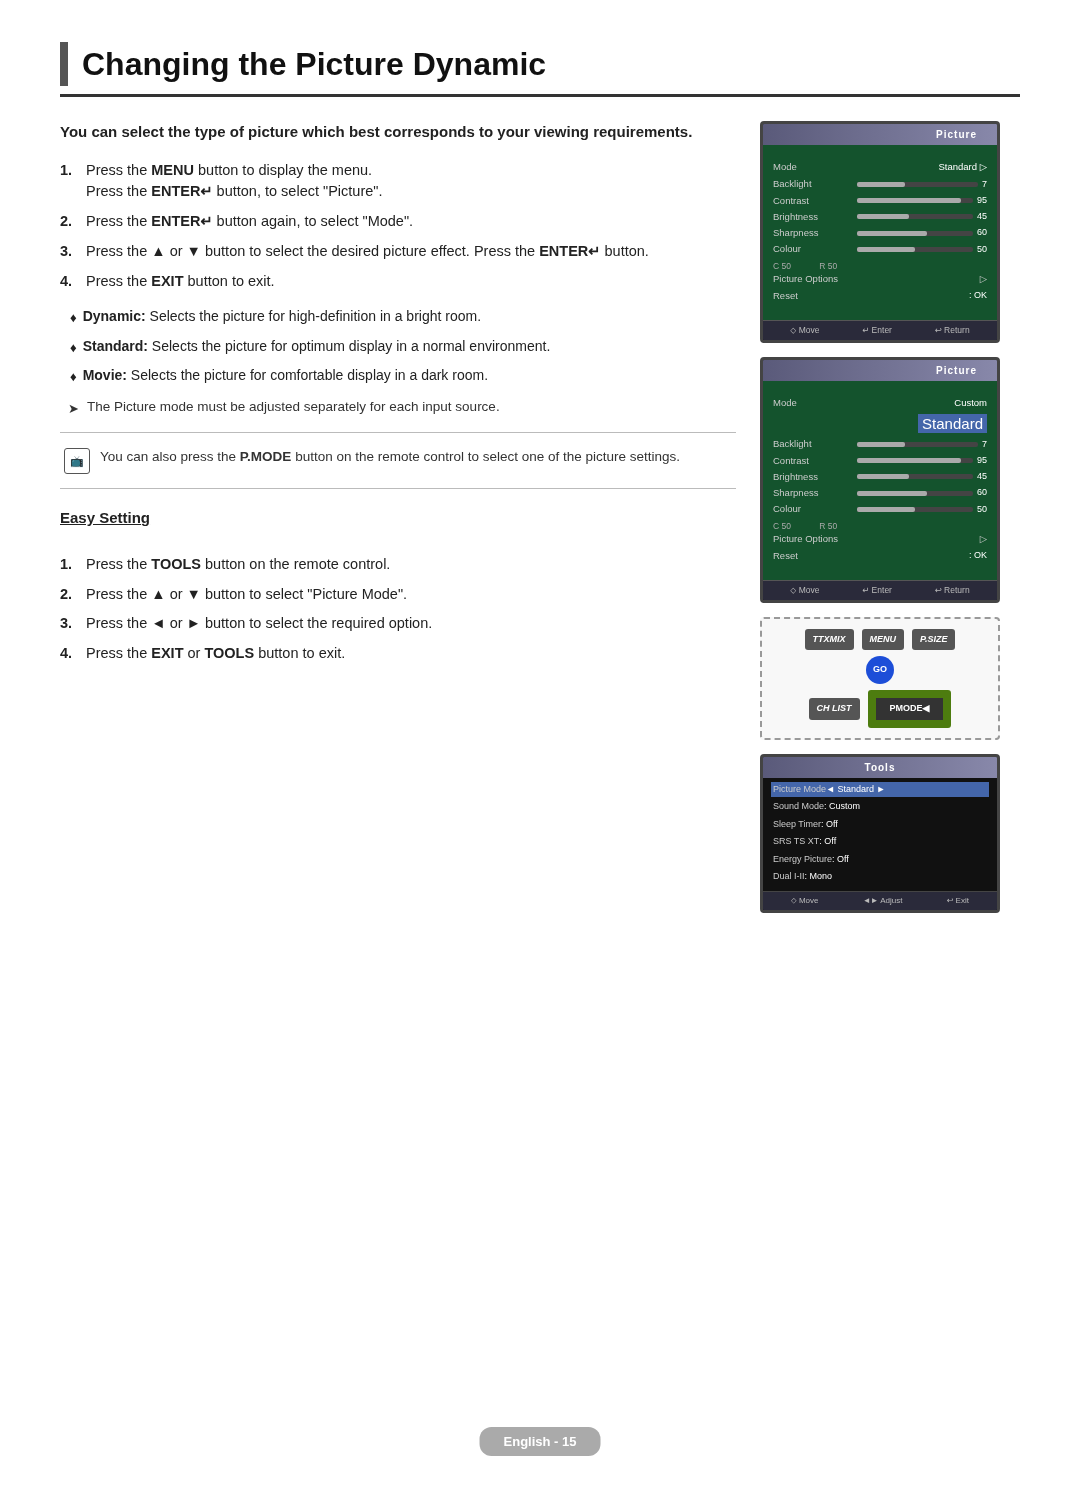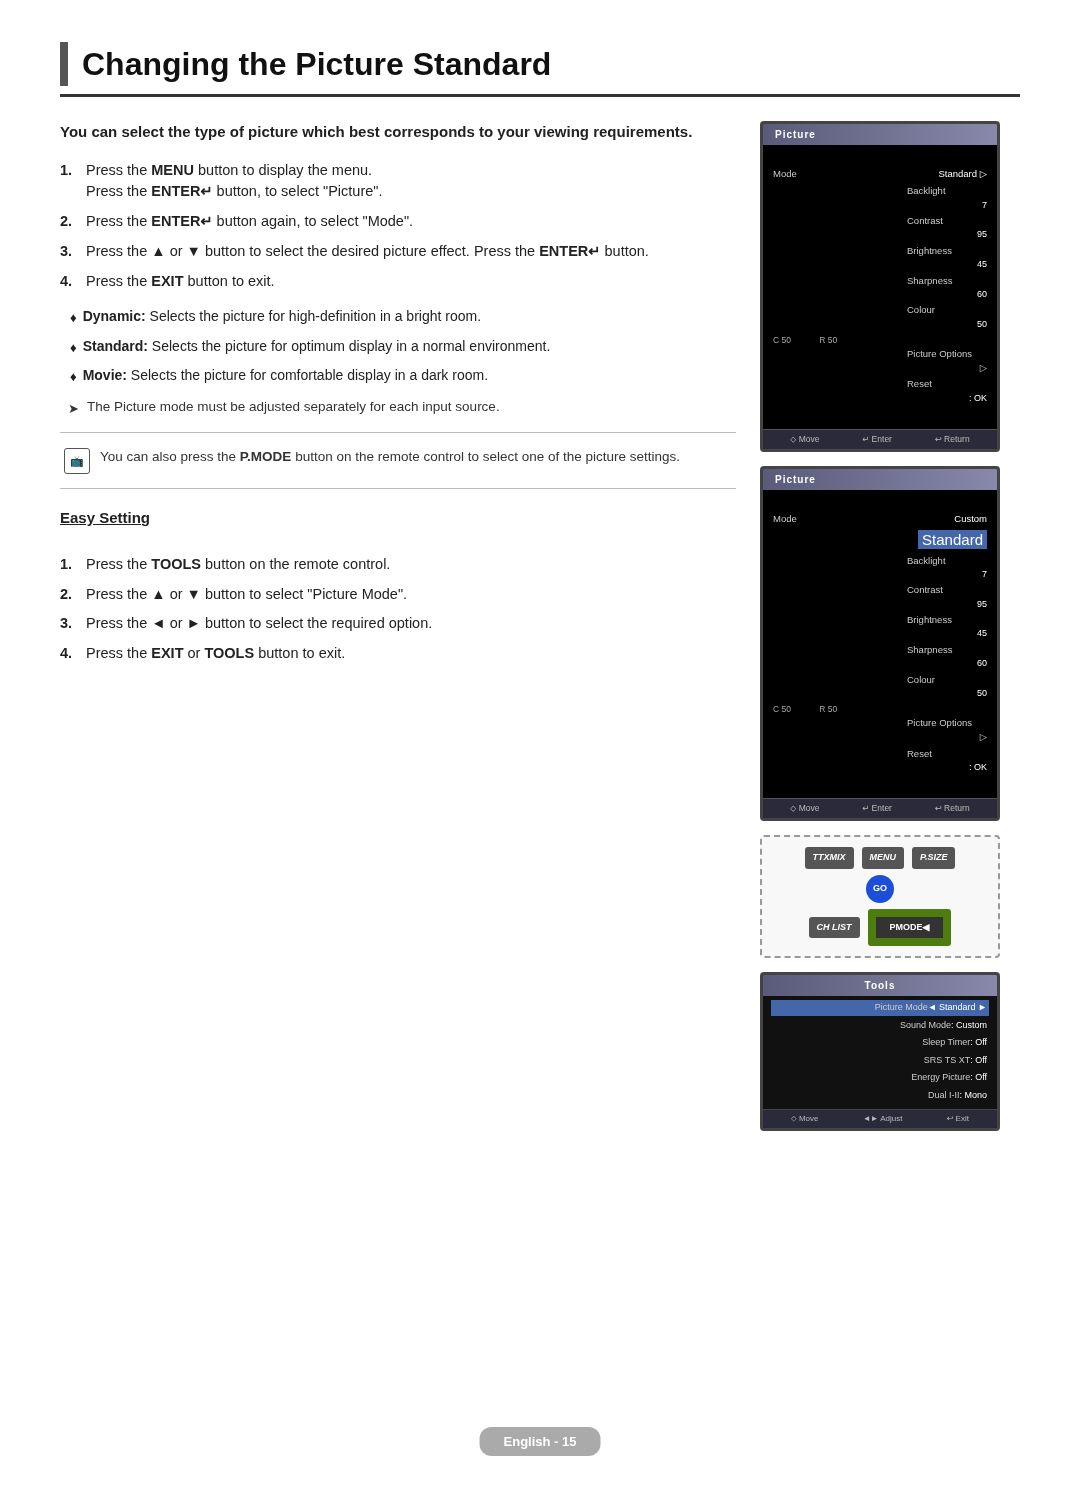--- a/index.html
+++ b/index.html
@@ -143,38 +143,37 @@
       border: 3px solid #444;
       border-radius: 4px;
       padding: 0;
       overflow: hidden;
       font-size: 10px;
       color: #fff;
       width: 240px;
     }
     .tv-header {
       background: linear-gradient(to right, #5a5a7a, #8888aa);
-      text-align: left;
-      padding: 3px 12px;
+      text-align: right;
+      padding: 3px 20px;
       font-size: 10px;
       font-weight: bold;
       color: #fff;
       letter-spacing: 1px;
     }
     .tv-body {
-      padding: 22px 10px;
-      background: #000000;
+      padding: 15px 10px;
+      background: #14532d;
     }
     .tv-row {
       display: flex;
       justify-content: space-between;
-      align-items: flex-end;
+      align-items: center;
       margin-bottom: 2px;
       font-size: 9.5px;
-      flex-direction: column;
     }
     .tv-row-label { color: #ccc; min-width: 80px; }
     .tv-row-value { color: #fff; font-size: 9px; }
     .tv-bar-container {
       flex: 1;
       height: 5px;
       background: #444;
       margin: 0 4px;
       border-radius: 2px;
     }
@@ -264,21 +263,21 @@
       padding: 3px 6px;
       font-size: 10px;
       font-weight: bold;
       letter-spacing: 1px;
     }
     .tools-body {
       padding: 4px 8px;
     }
     .tools-row {
       display: flex;
-      justify-content: flex-end;
+      justify-content: flex-start;
       margin-bottom: 2px;
       font-size: 9px;
       padding: 1px 2px;
     }
     .tools-row.highlight {
       background: #4466aa;
     }
     .tools-row .tl { color: #ccc; }
     .tools-row .tv { color: #fff; display: flex; align-items: center; gap: 4px; }
     .tools-footer {
@@ -311,21 +310,21 @@
       margin: 14px 0;
     }
   </style>
 </head>
 <body>
 
 <div class="page">
 
   <div class="title-bar">
     <span class="title-accent"></span>
-    <span class="main-title">Changing the Picture Standard</span>
+    <span class="main-title">Changing the Picture Dynamic</span>
   </div>
 
   <div class="content-area">
 
     <div class="left-col">
 
       <p class="intro-bold">You can select the type of picture which best corresponds to your viewing requirements.</p>
 
       <ol class="numbered-list">
         <li>

